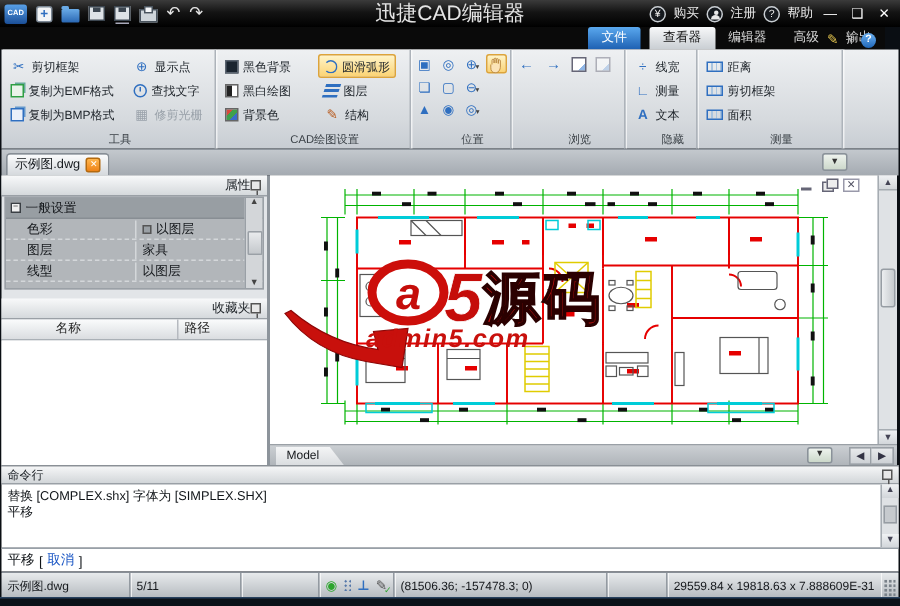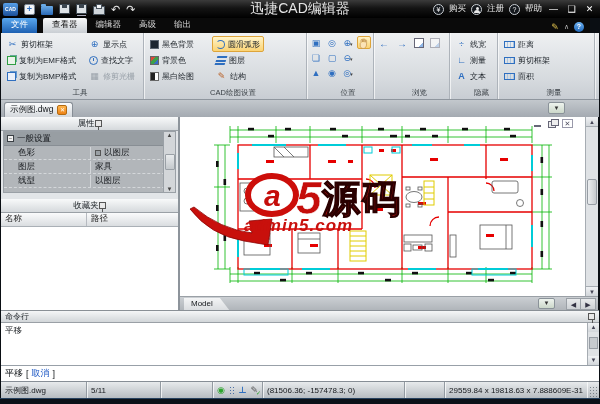--- a/index.html
+++ b/index.html
@@ -28,21 +28,21 @@
   .badge { width:11px; height:11px; border:1px solid #c9ced3; border-radius:50%; background:#15191e;
     color:#f0f0f0; font-size:7px; line-height:9px; text-align:center; }
   .person { width:11px; height:11px; border:1px solid #c9ced3; border-radius:50%; background:#15191e; position:relative; }
   .person:before { content:''; position:absolute; left:3.5px; top:2px; width:3px; height:3px; border-radius:50%; background:#e8e8e8; }
   .person:after { content:''; position:absolute; left:2px; top:5.5px; width:6px; height:3px; border-radius:3px 3px 0 0; background:#e8e8e8; }
   .tb-label { color:#e8e8e8; font-size:8.5px; }
   .win-min,.win-max,.win-close { color:#fff; font-size:9px; width:13px; text-align:center; }
   .win-min { letter-spacing:0; }
 
   
-  .tabrow { position:absolute; left:0; top:18px; width:590px; height:15px; background:#0a0a0a; display:flex; align-items:flex-end; }
+  .tabrow { position:absolute; left:0; top:18px; width:590px; height:15px; background:#0a0a0a; display:flex; align-items:flex-end;justify-content:flex-end; }
   .mtab { padding:1px 9px 2px; font-size:8.5px; color:#d8d8d8; border-radius:2px 2px 0 0; }
   .mtab.file { background:linear-gradient(#5aa8ee,#1d60b2); color:#fff; margin-left:2px; }
   .mtab.active { background:linear-gradient(#f7f8f9,#c9ced3); color:#141414; margin-left:6px; }
   .tabrow-right { position:absolute; right:6px; bottom:1px; display:flex; align-items:center; gap:5px; }
   .pencil { color:#e3c44e; font-size:9px; }
   .caret-up { color:#bbb; font-size:7px; }
   .q-help { width:10px; height:10px; border-radius:50%; background:linear-gradient(#6db2f2,#1f66b8);
     color:#fff; font-size:7px; line-height:10px; text-align:center; font-weight:bold; }
 
   
@@ -87,39 +87,39 @@
     padding:0 5px; background:linear-gradient(#fbfcfd,#d4d8dc); border:1px solid #878e96; border-bottom:none;
     border-radius:3px 3px 0 0; font-size:8.5px; color:#14181c; }
   .doctab-close { width:10px; height:10px; border-radius:2px; background:linear-gradient(#ffb64e,#ee8317);
     border:1px solid #b36a10; color:#fff; font-size:6px; line-height:8px; text-align:center; }
   .strip-chevron { position:absolute; right:34px; top:2px; width:17px; height:12px; border:1px solid #8a9299;
     border-radius:2px; background:linear-gradient(#eef3ee,#ccd8ca); color:#333; font-size:6px; line-height:10px; text-align:center; }
 
   
   .leftpanel { position:absolute; left:1px; top:117px; width:177px; height:193px; background:#e2e5e8; display:flex; flex-direction:column; }
   .phead { height:14px; background:linear-gradient(#f8f9fa,#d5d9dc); border-bottom:1px solid #9aa0a6;
-    display:flex; align-items:center; justify-content:center; padding:0 4px; font-size:8.5px; color:#1a1f24; }
+    display:flex; align-items:center; justify-content:flex-end; padding:0 4px; font-size:8.5px; color:#1a1f24; }
   .pin { width:7px; height:7px; border:1px solid #555; background:#e8e8e8; position:relative; }
   .pin:after { content:''; position:absolute; left:2.5px; top:6px; width:1px; height:3px; background:#555; }
   .preset { margin:2px 2px; height:15px; background:linear-gradient(#fff,#e6e9ec); border:1px solid #8a9096;
     display:flex; align-items:center; justify-content:space-between; font-size:8.5px; color:#111; padding-left:3px; }
   .preset .dd { width:13px; height:100%; border-left:1px solid #9aa0a6; font-size:6px; line-height:13px; text-align:center; color:#333; background:linear-gradient(#f2f4f6,#d8dcdf); }
   .grid { position:relative; margin:0 2px; height:62px; background:#b2b6ba; border:1px solid #9aa0a6; overflow:hidden; }
   .grow { display:flex; height:14px; font-size:8.5px; color:#15181c; border-bottom:1px dashed #d4d7da; align-items:center; }
   .grow.ghead { background:#989ea3; border-bottom:1px solid #888e94;align-items:center; }
   .minusbox { width:7px; height:7px; border:1px solid #3a3f44; background:#f0f0f0; font-size:6px; line-height:5px; text-align:center; color:#333; margin:0 3px; }
   .gcell-l { width:86px; padding-left:14px; }
   .gcell-v { flex:1; border-left:1px solid #d4d7da; padding-left:4px; display:flex; align-items:center; gap:3px; }
   .swatch { width:6px; height:6px; background:#9aa0a5; border:1px solid #555; }
   .gscroll { position:absolute; right:0; top:0; bottom:0; width:12px; background:#d3d6d9; border-left:1px solid #9aa0a6;
     display:flex; flex-direction:column; align-items:center; justify-content:space-between; font-size:6px; color:#444; }
   .gthumb { width:10px; height:16px; background:linear-gradient(#e9ebed,#c4c8cc); border:1px solid #9aa0a6; border-radius:1px; }
   .gap6 { height:6px; }
   .favtable { height:14px; display:flex; background:linear-gradient(#fafbfc,#dadde0); border-bottom:1px solid #aab0b6; font-size:8.5px; color:#222; }
-  .favtable .c1 { width:86px; padding-left:4px; border-right:1px solid #b6bac0; }
+  .favtable .c1 { width:86px; padding-left:4px; border-right:1px solid #b6bac0;margin-left:32px; }
   .favtable .c2 { flex:1; padding-left:4px; }
   .favempty { flex:1; background:#fff; }
   .splitter { position:absolute; left:178px; top:117px; width:2px; height:193px; background:#8d949b; }
 
   
   .drawcol { position:absolute; left:180px; top:117px; width:418px; height:193px; background:#fff; }
   .canvas { position:absolute; left:0; top:0; right:13px; bottom:14px; background:#fff; overflow:hidden; }
   .mdi { position:absolute; right:12px; top:2px; display:flex; gap:4px; }
   .mdi-b { width:11px; height:9px; position:relative; color:#555; }
   .mdi-min:after { content:''; position:absolute; left:2px; right:2px; bottom:1px; height:2px; background:#667; }
@@ -244,34 +244,34 @@
             </div>
           <div class="rbtn dis">
               <span class="ig gray">▦</span>
               <span class="lb">修剪光栅</span>
             </div>
         </div>
       </div>
       <div class="glabel">工具</div>
     </div>
 
-    <div class="rgroup" style="width:163px">
+    <div class="rgroup" style="width:130px">
       <div class="gbody">
         <div class="gcol" style="width:66px">
           <div class="rbtn">
               <span class="sq dark"></span>
               <span class="lb">黑色背景</span>
             </div>
           <div class="rbtn">
+              <span class="sq bw"></span>
+              <span class="lb">黑白绘图</span>
+            </div>
+          <div class="rbtn">
               <span class="sq pal"></span>
               <span class="lb">背景色</span>
-            </div>
-          <div class="rbtn">
-              <span class="sq bw"></span>
-              <span class="lb">黑白绘图</span>
             </div>
         </div>
         <div class="gcol">
           <div class="rbtn hl">
               <span class="arc"></span>
               <span class="lb">圆滑弧形</span>
             </div>
           <div class="rbtn">
               <span class="layers"></span>
               <span class="lb">图层</span>
@@ -560,20 +560,21 @@
     </div>
   </div>
 
   <div class="cmdpanel">
     <div class="cmdhead">
       <span>命令行</span>
       <span class="pin"></span>
     </div>
     <div class="cmdbody">
       <div class="cmdtext">
+        <div>替换 [COMPLEX.shx] 字体为 [SIMPLEX.SHX]</div>
         <div>平移</div>
       </div>
       <div class="cmdscroll">
         <span class="up">▲</span>
         <span class="th"></span>
         <span class="dn">▼</span>
       </div>
     </div>
   </div>
 

